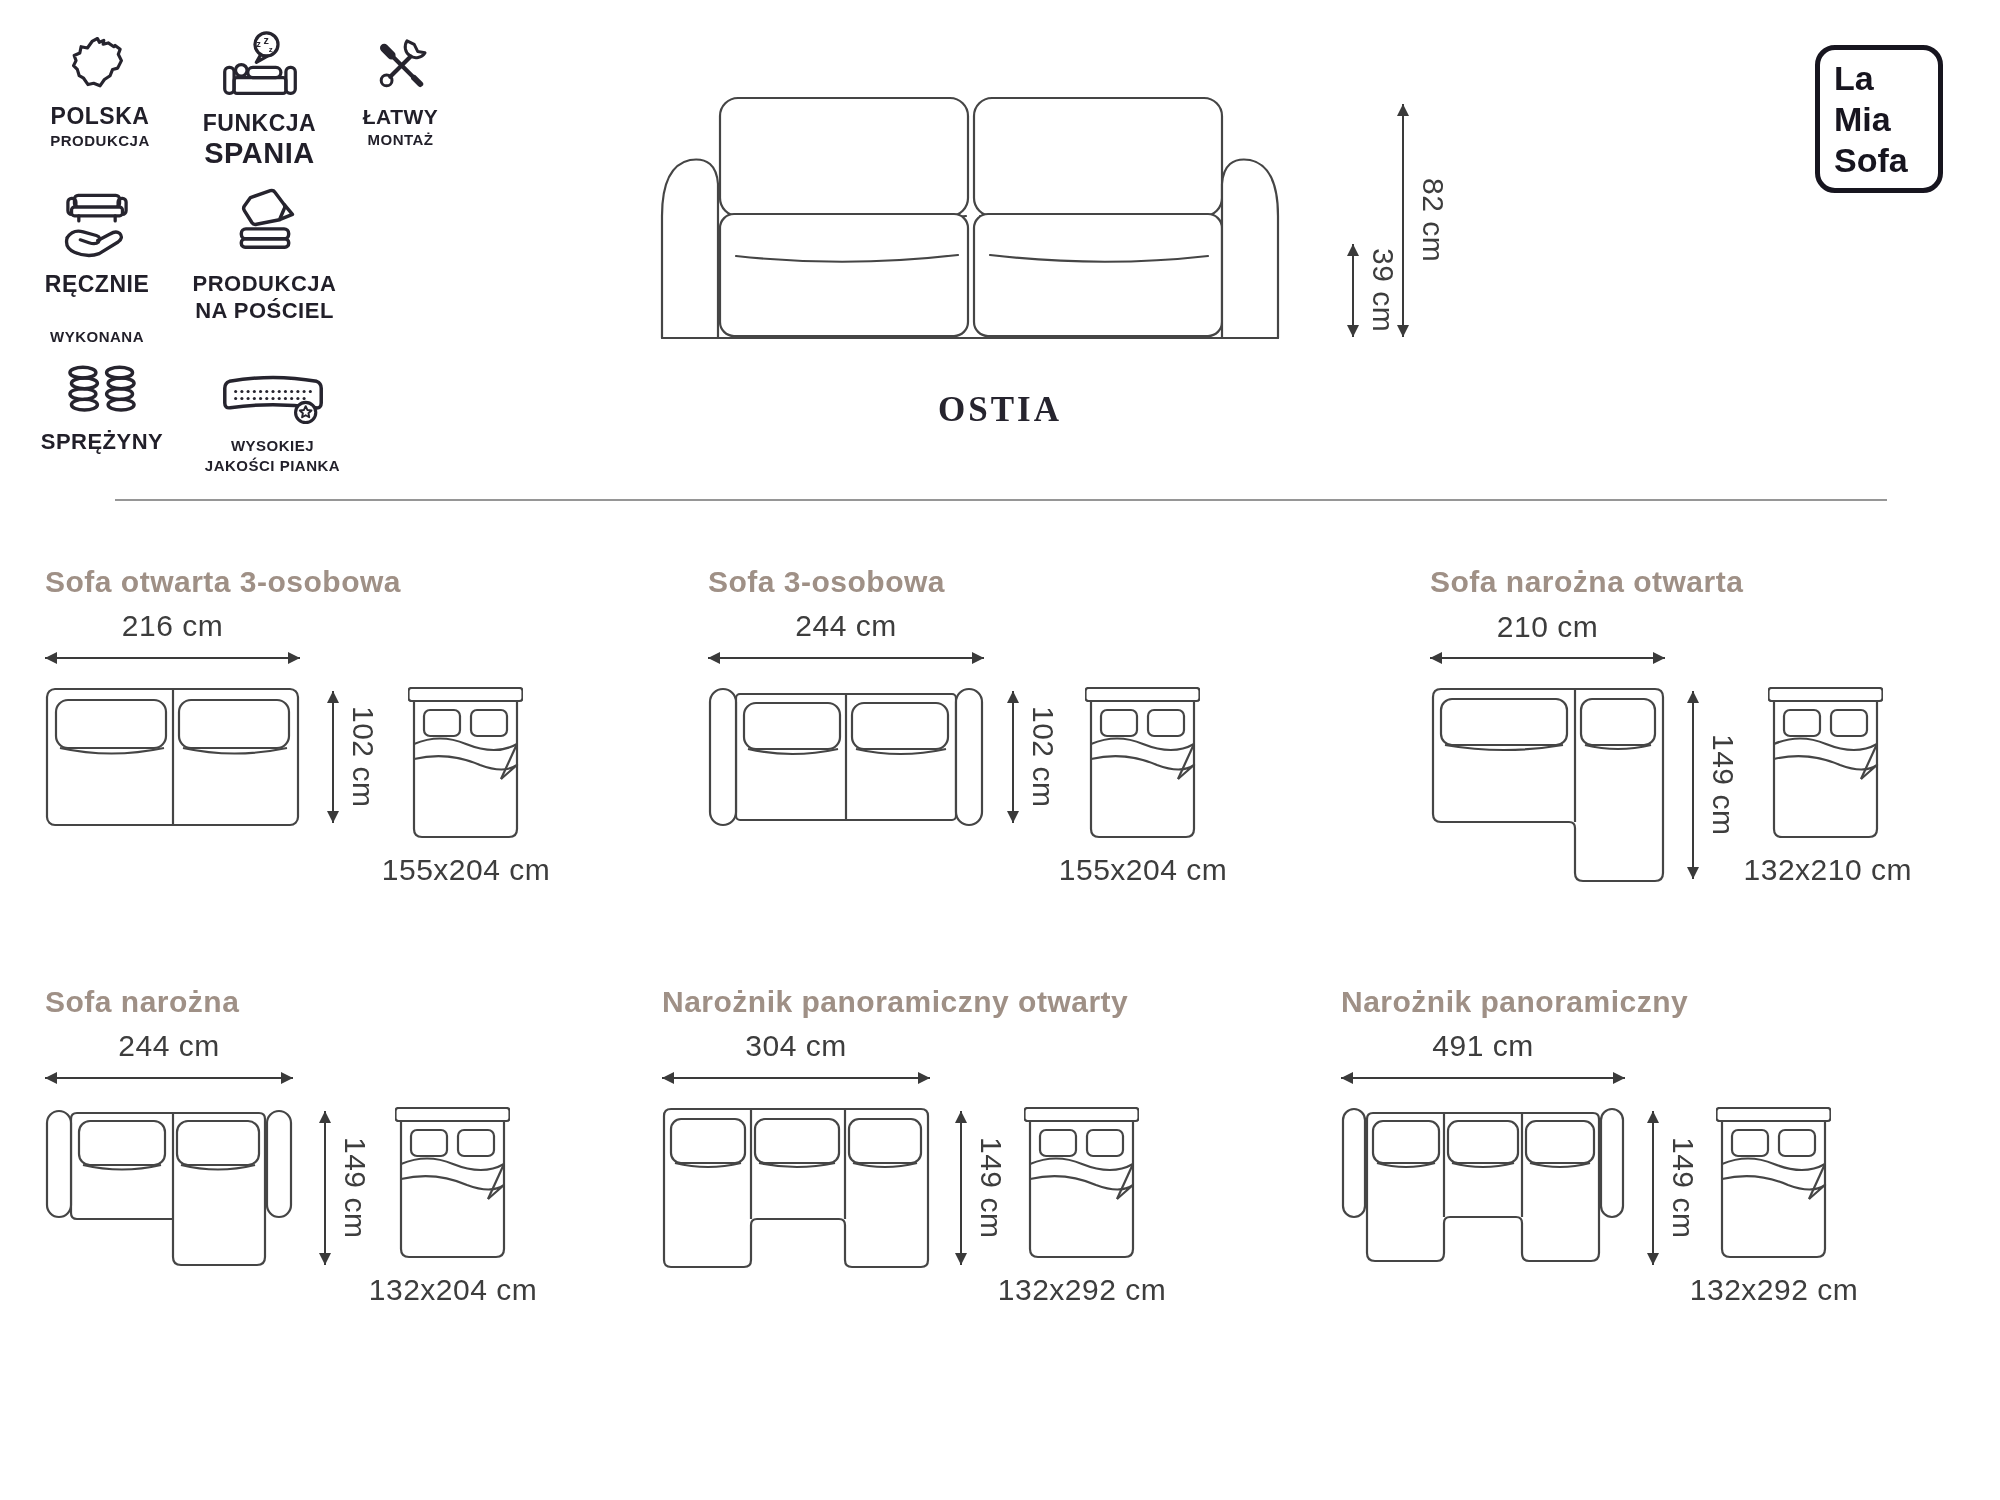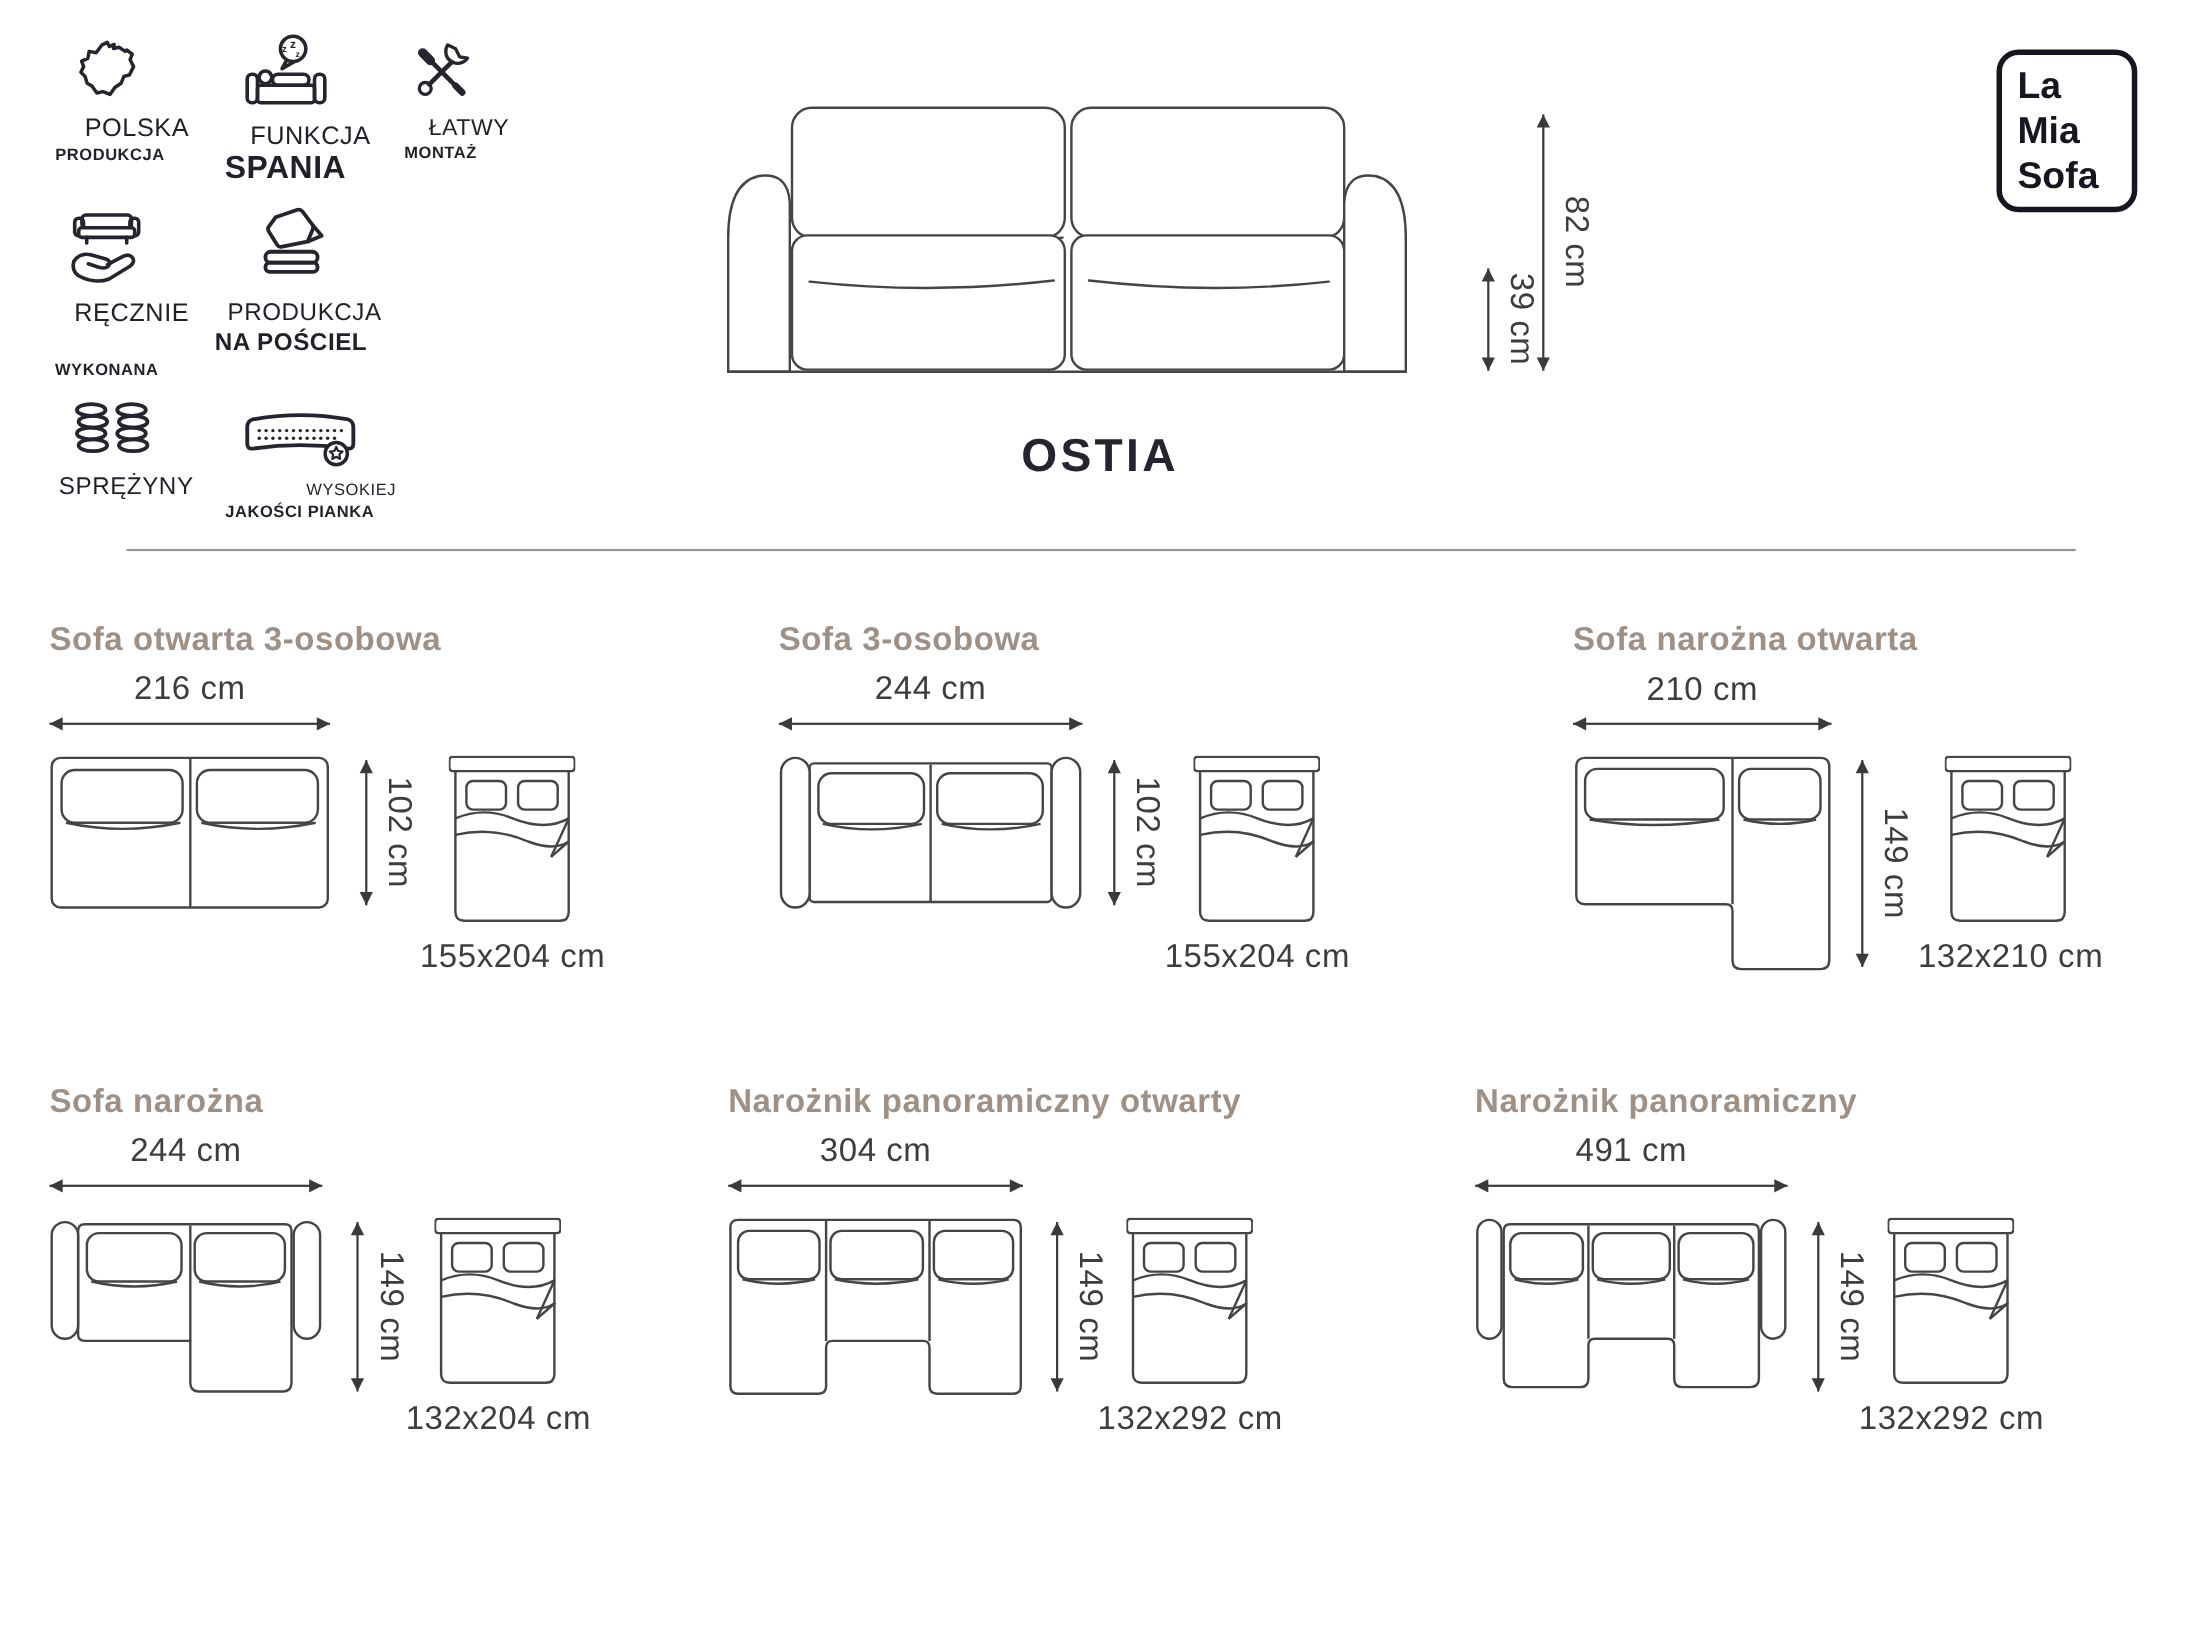--- a/index.html
+++ b/index.html
@@ -1,21 +1,21 @@
 <!DOCTYPE html>
 <html><head>
 <meta charset="utf-8">
 <style>
   html,body{margin:0;padding:0;background:#ffffff;}
   #canvas{position:relative;width:2000px;height:1500px;background:#fff;overflow:hidden;
           font-family:"Liberation Sans", sans-serif;color:#211f29;}
   
   .feature{position:absolute;text-align:center;}
   .feature svg{display:block;margin:0 auto 8px auto;}
-  .f-l1{font-weight:400;letter-spacing:0.5px;text-align:right;}
+  .f-l1{font-weight:700;letter-spacing:0.5px;}
   .f-l2{font-weight:700;letter-spacing:0.5px;}
   .f0 .f-l1{font-size:23px;line-height:29px;}
   .f0 .f-l2{font-size:15px;line-height:19px;}
   .f1 .f-l1{font-size:23px;line-height:27px;}
   .f1 .f-l2{font-size:29px;line-height:33px;}
   .f2 .f-l1{font-size:21px;line-height:26px;}
   .f2 .f-l2{font-size:15px;line-height:19px;}
   .f3 .f-l1{font-size:23px;line-height:29px;}
   .f3 .f-l2{font-size:15px;line-height:19px;margin-top:28px;}
   .f4 .f-l1{font-size:22px;line-height:27px;}
@@ -23,21 +23,21 @@
   .f5 .f-l1{font-size:22px;line-height:27px;}
   .f6 .f-l1{font-size:15px;line-height:20px;}
   .f6 .f-l2{font-size:15px;line-height:20px;}
   
   .logo{position:absolute;left:1815px;top:45px;width:128px;height:148px;
         border:5px solid #17151f;border-radius:20px;box-sizing:border-box;
         padding:8px 0 0 14px;}
   .logo div{font-size:34px;font-weight:800;line-height:41px;color:#17151f;}
   
   .product-title{position:absolute;left:840px;top:390px;width:320px;text-align:center;
-        font-size:42px;font-weight:600;letter-spacing:3px;color:#26242e;}
+        font-size:35px;font-weight:600;letter-spacing:3px;color:#26242e;font-family:Liberation Serif, serif;}
   
   .divider{position:absolute;left:115px;top:499px;width:1772px;height:2px;background:#969696;}
   
   .harrow{position:absolute;height:2px;background:#3a3a3a;}
   .harrow::before{content:"";position:absolute;left:0;top:-5px;
       border-top:6px solid transparent;border-bottom:6px solid transparent;border-right:12px solid #3a3a3a;}
   .harrow::after{content:"";position:absolute;right:0;top:-5px;
       border-top:6px solid transparent;border-bottom:6px solid transparent;border-left:12px solid #3a3a3a;}
   .varrow{position:absolute;width:2px;background:#3a3a3a;}
   .varrow::before{content:"";position:absolute;top:0;left:-5px;

